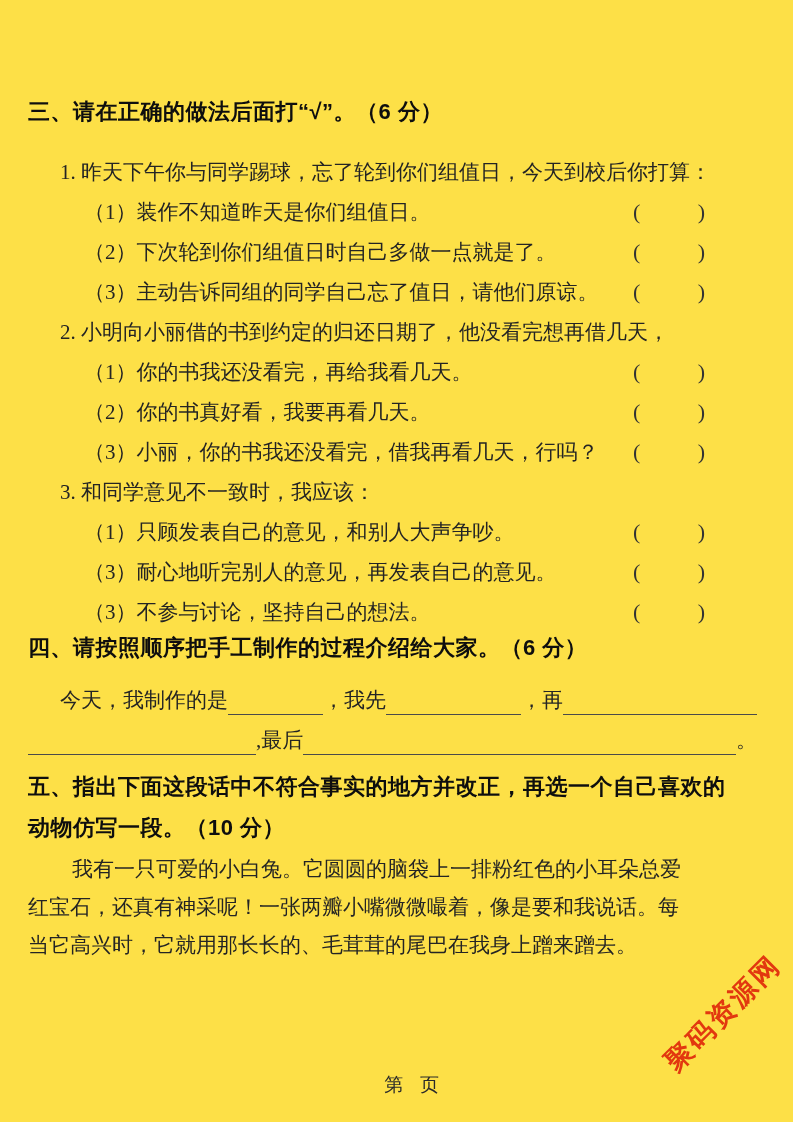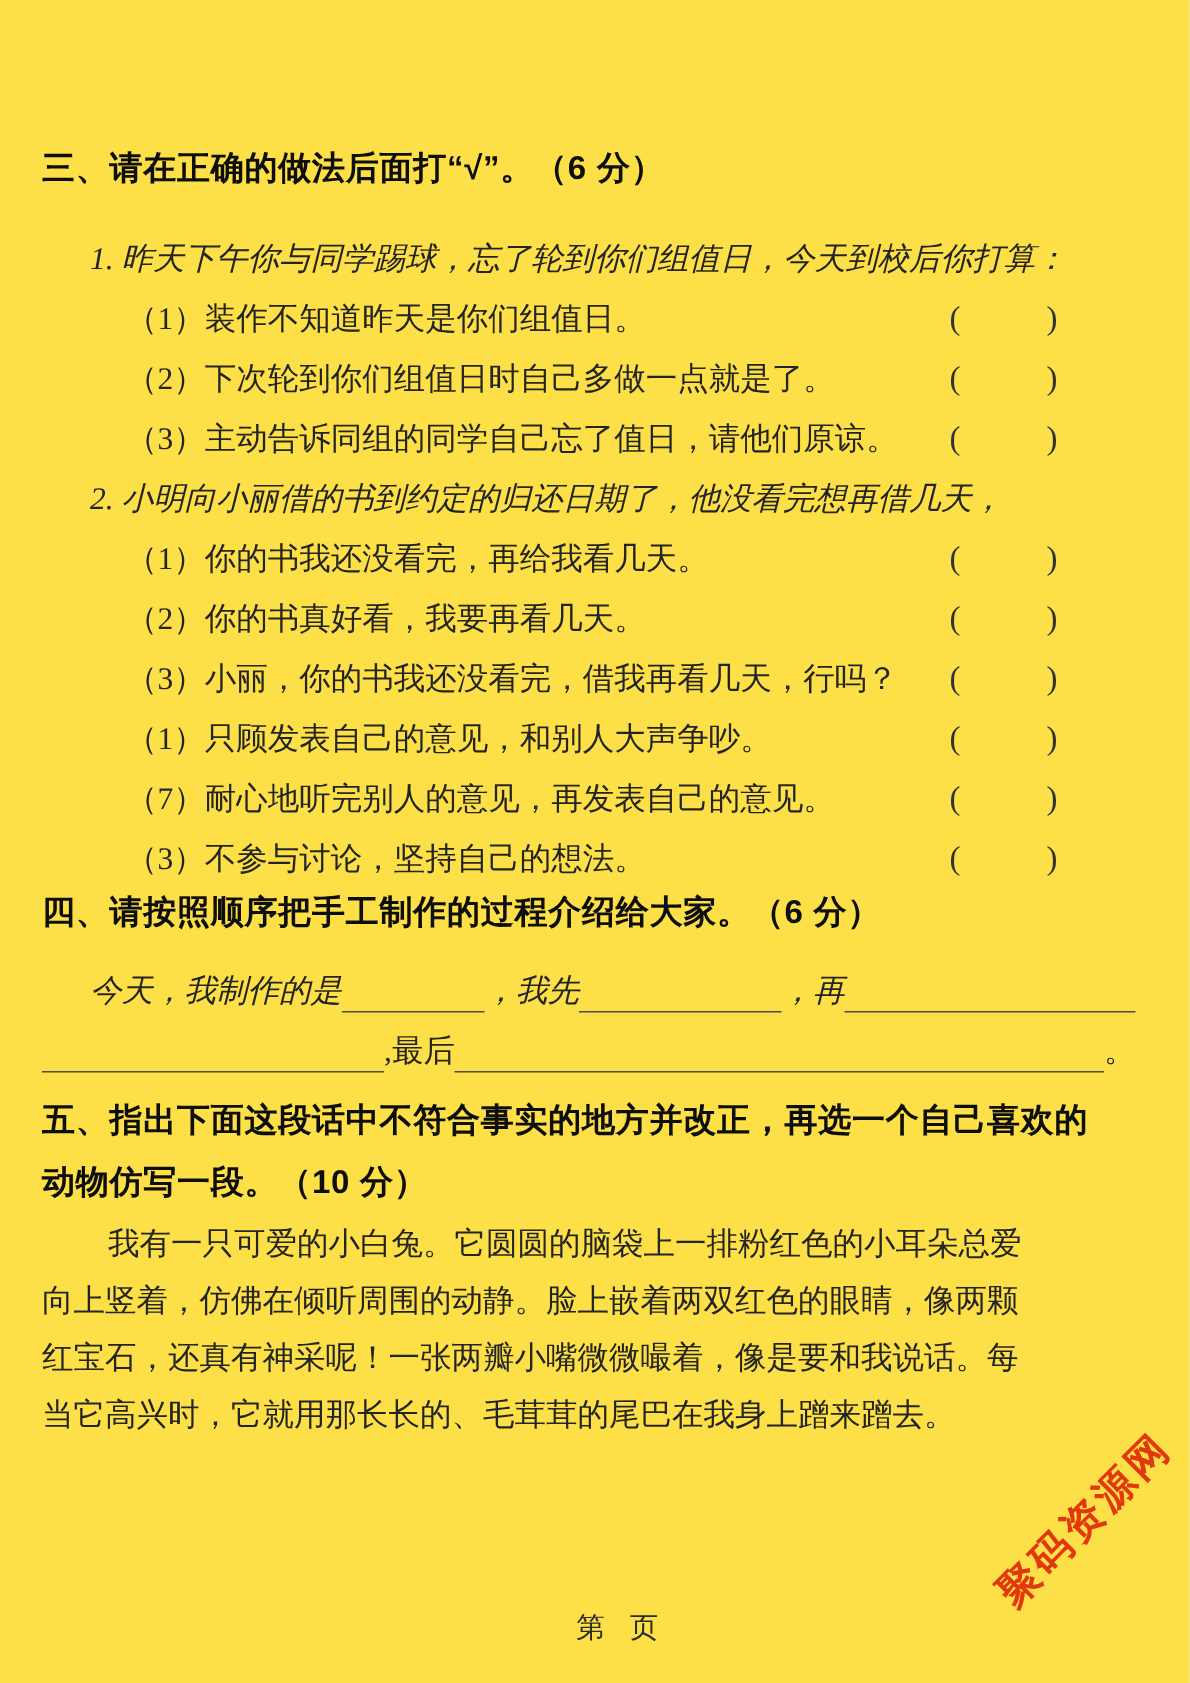--- a/index.html
+++ b/index.html
@@ -26,21 +26,21 @@
     white-space:nowrap;
   }
   .heading.wrap{white-space:normal;line-height:41px;}
   
   .kai{
     font-family:"Liberation Serif",serif;
     font-size:21px;
     color:#242424;
   }
   .row{line-height:40px;white-space:nowrap;}
-  .stem{padding-left:32px;font-style:italic;}
+  .stem{padding-left:32px;}
   .stem-cont{padding-left:0;}
   .opt-row{display:flex;padding-left:56px;text-align:center;}
   .bracket{
     margin-left:auto;
     margin-right:52px;
     width:72px;
     display:flex;
     justify-content:space-between;
     flex:0 0 auto;
     font-size:22px;
@@ -141,29 +141,30 @@
           </span>
       </div>
       <div class="kai row opt-row">
         <span>（3）小丽，你的书我还没看完，借我再看几天，行吗？</span>
         <span class="bracket">
             <span>(</span>
             <span>)</span>
           </span>
       </div>
 
+      <div class="kai row stem">3. 和同学意见不一致时，我应该：</div>
       <div class="kai row opt-row">
         <span>（1）只顾发表自己的意见，和别人大声争吵。</span>
         <span class="bracket">
             <span>(</span>
             <span>)</span>
           </span>
       </div>
       <div class="kai row opt-row">
-        <span>（7）耐心地听完别人的意见，再发表自己的意见。</span>
+        <span>（3）耐心地听完别人的意见，再发表自己的意见。</span>
         <span class="bracket">
             <span>(</span>
             <span>)</span>
           </span>
       </div>
       <div class="kai row opt-row">
         <span>（3）不参与讨论，坚持自己的想法。</span>
         <span class="bracket">
             <span>(</span>
             <span>)</span>
@@ -189,21 +190,20 @@
       </div>
     </div>
 
     <div class="sec sec-five">
       <div class="heading wrap">
         <div>五、指出下面这段话中不符合事实的地方并改正，再选一个自己喜欢的</div>
         <div>动物仿写一段。（10 分）</div>
       </div>
       <div class="para">
         <div class="kai row indent">我有一只可爱的小白兔。它圆圆的脑袋上一排粉红色的小耳朵总爱</div>
-        <div class="kai row">向上竖着，仿佛在倾听周围的动静。脸上嵌着两双红色的眼睛，像两颗</div>
         <div class="kai row">红宝石，还真有神采呢！一张两瓣小嘴微微嘬着，像是要和我说话。每</div>
         <div class="kai row">当它高兴时，它就用那长长的、毛茸茸的尾巴在我身上蹭来蹭去。</div>
       </div>
     </div>
 
   </div>
 
   <div class="footer">第 页</div>
 
   <div class="watermark">

